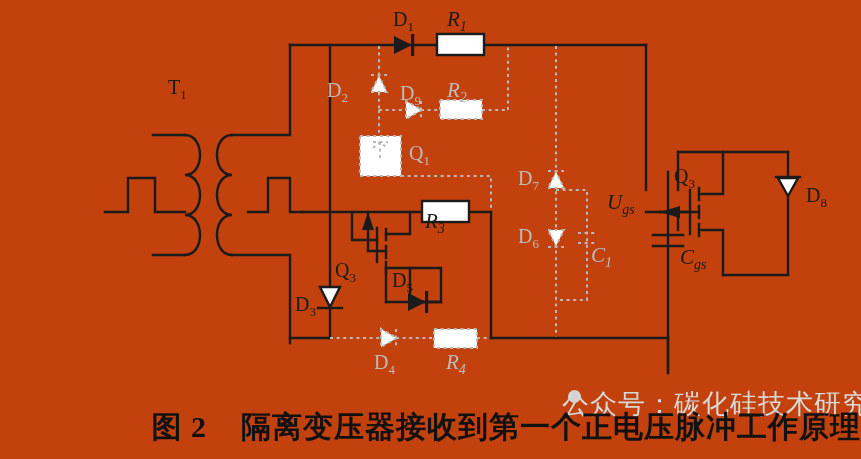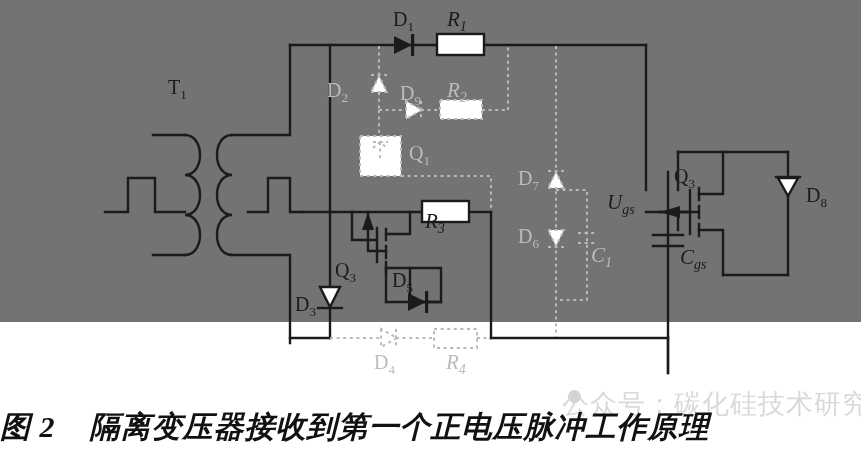--- a/index.html
+++ b/index.html
@@ -10,22 +10,22 @@
   body {
     width: 861px;
     height: 459px;
     font-family: "Liberation Serif", serif;
     overflow: hidden;
     position: relative;
   }
   #figure-root {
     position: relative;
     width: 861px;
-    height: 322px;
-    background: #737373;
+    height: 459px;
+    background: #c2410c;
   }
   svg.schematic {
     position: absolute;
     left: 0;
     top: 0;
     width: 861px;
     height: 459px;
   }
   .wire {
     stroke: #1b1b1b;
@@ -85,22 +85,21 @@
     font-style: italic;
   }
   #caption-row {
     position: absolute;
     left: 0;
     top: 396px;
     width: 861px;
     height: 63px;
     display: flex;
     align-items: center;
-    justify-content: flex-start;
-    font-style: italic;
+    justify-content: flex-end;
   }
   #caption-text {
     font-family: "Liberation Serif", serif;
     font-size: 30px;
     font-weight: bold;
     color: #111111;
     letter-spacing: 1px;
     white-space: pre;
   }
   #watermark {

